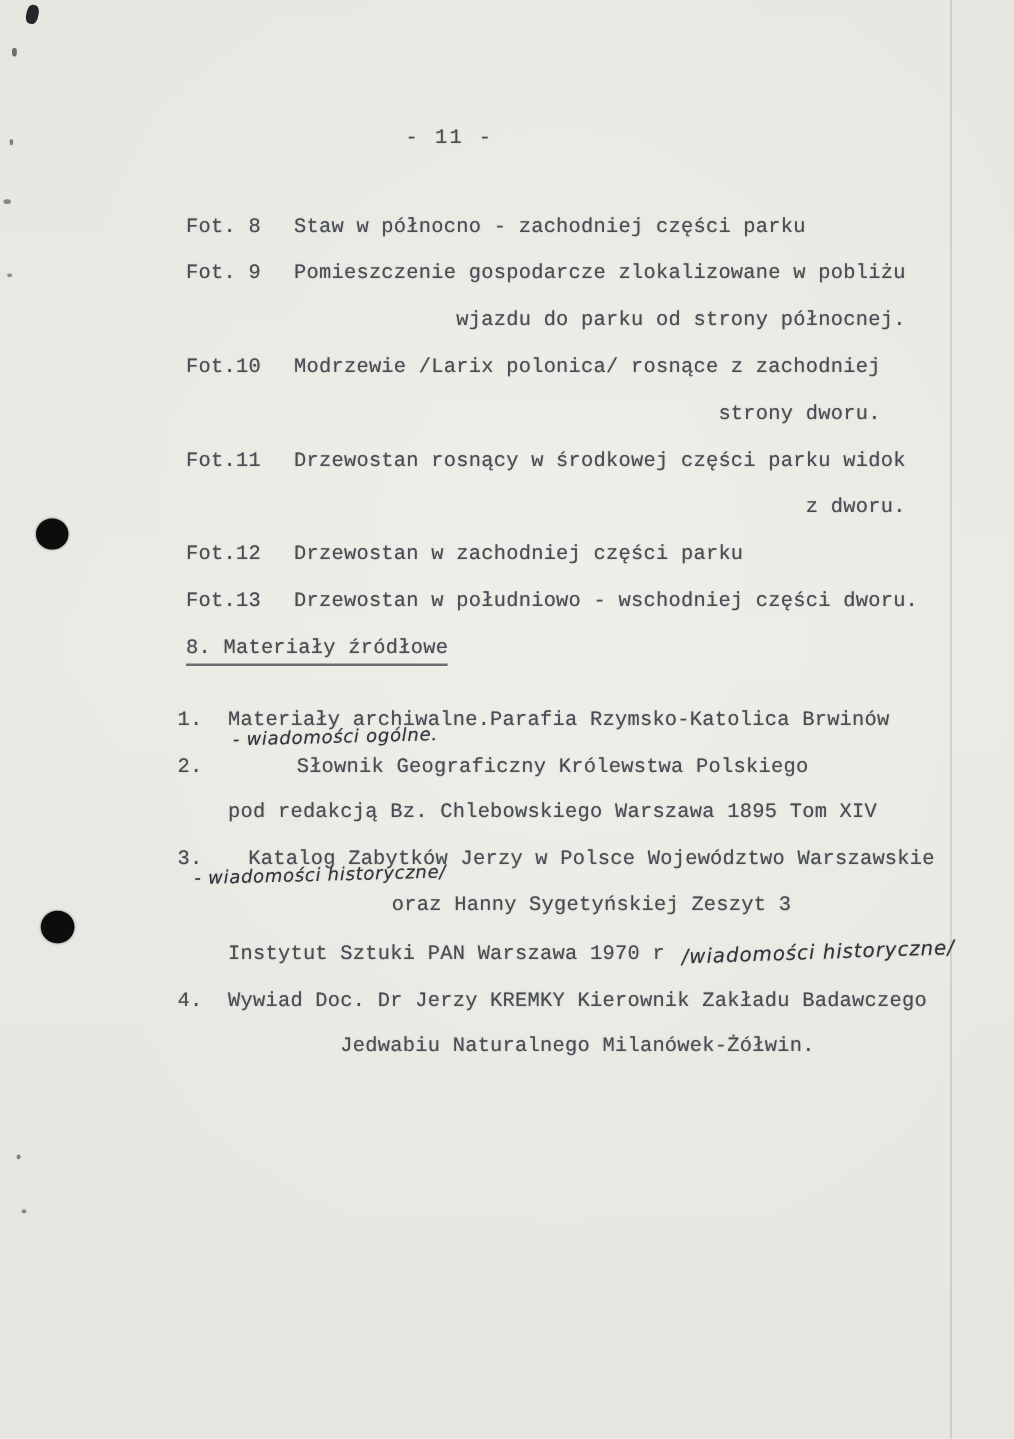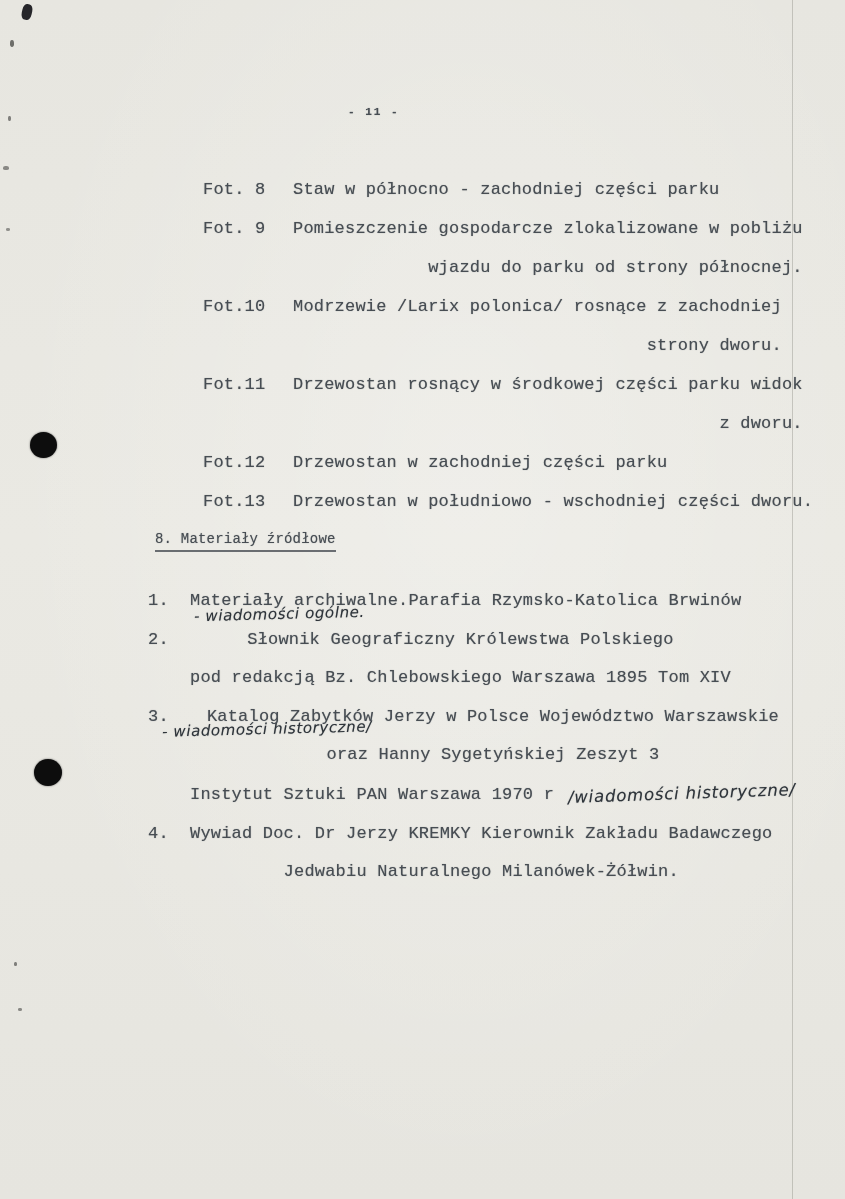--- a/index.html
+++ b/index.html
@@ -26,54 +26,52 @@
   
   .typed {
     font-size: 17px;
     letter-spacing: 0.2px;
     text-shadow: 0 0 1px rgba(70,76,82,0.55);
     white-space: nowrap;
   }
 
   .page-number {
     position: absolute;
-    left: 348px;
+    left: 338px;
     top: 106px;
-    font-size: 11px;
+    font-size: 17px;
     letter-spacing: 2px;
-    font-weight: bold;
   }
 
   
   .photo-list {
     position: absolute;
     left: 155px;
     top: 170px;
-    margin-left: 48px;
   }
   .photo-row {
     display: flex;
     align-items: flex-start;
   }
   .photo-label {
     width: 90px;
     flex: 0 0 90px;
     line-height: 39px;
   }
   .photo-lines .tline {
     line-height: 39px;
     text-align: right;
   }
 
   
   .section-heading {
     position: absolute;
     left: 155px;
     top: 531px;
-    font-size: 14px;
+    font-size: 17px;
     display: inline-block;
     border-bottom: 2px solid rgba(72,78,84,0.8);
     padding-bottom: 3px;
   }
 
   
   .sources {
     position: absolute;
     left: 148px;
     top: 582px;

